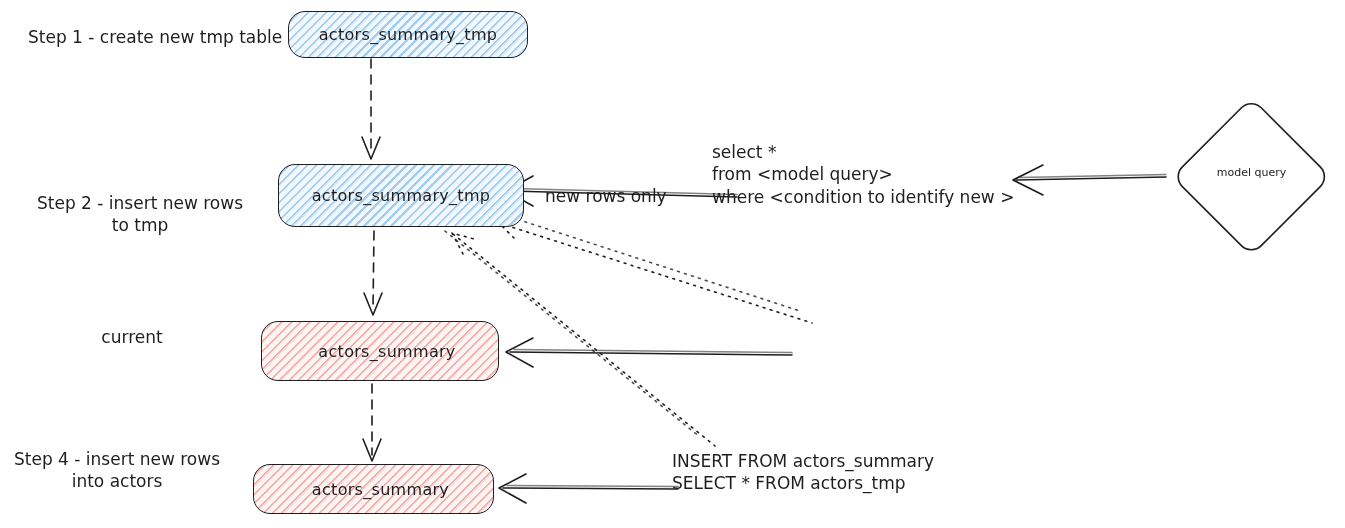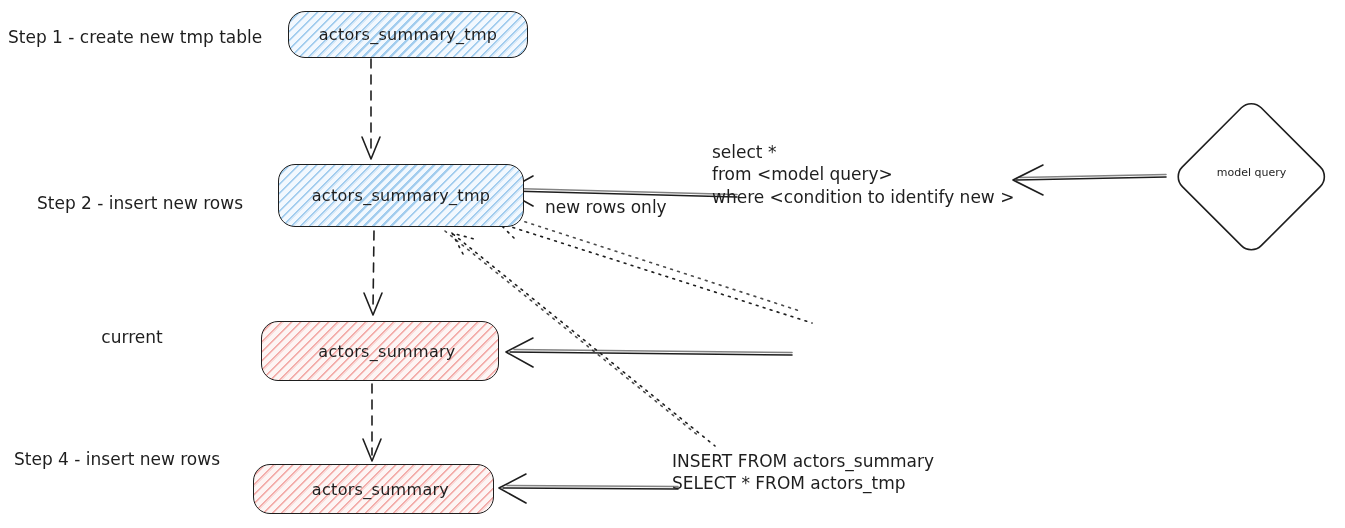--- a/index.html
+++ b/index.html
@@ -89,47 +89,49 @@
       <g stroke-dasharray="1.8 5.5">
         <line x1="453" y1="234" x2="715" y2="446"></line>
         <line x1="445" y1="231" x2="700" y2="437" opacity="0.8"></line>
         <polyline points="463,254 452,233 474,239"></polyline>
       </g>
 
       <rect x="1195.5" y="121" width="111.5" height="111.5" rx="14" transform="rotate(45 1251.3 176.8)" fill="#ffffff"></rect>
     </g>
   </svg>
 
-  <div class="steplabel" style="left:8px;top:26px;width:252px">
+  <div class="steplabel" style="left:28px;top:26px;width:252px">
     <div>Step 1 - create new tmp table</div>
   </div>
   <div class="steplabel" style="left:25px;top:192px;width:230px">
     <div>Step 2 - insert new rows</div>
+    <div>to tmp</div>
   </div>
   <div class="steplabel" style="left:4px;top:326px;width:256px">
     <div>current</div>
   </div>
   <div class="steplabel" style="left:8px;top:448px;width:218px">
     <div>Step 4 - insert new rows</div>
+    <div>into actors</div>
   </div>
 
   <div class="node blue" style="left:268px;top:11px;width:240px;height:47px">
     <span>actors_summary_tmp</span>
   </div>
   <div class="node blue" style="left:258px;top:164px;width:246px;height:63px">
     <span>actors_summary_tmp</span>
   </div>
   <div class="node red" style="left:261px;top:321px;width:238px;height:60px">
     <span>actors_summary</span>
   </div>
   <div class="node red" style="left:253px;top:464px;width:241px;height:50px">
     <span>actors_summary</span>
   </div>
 
-  <div class="annot" style="left:545px;top:196px;width:120px;text-align:right">
+  <div class="annot" style="left:545px;top:185px;width:120px;text-align:right">
     <div>new rows only</div>
   </div>
 
   <div class="annot" style="left:712px;top:141px;width:302px">
     <div>select *</div>
     <div>from &lt;model query&gt;</div>
     <div>where &lt;condition to identify new &gt;</div>
   </div>
 
   <div class="annot" style="left:660px;top:328px;width:372px">

